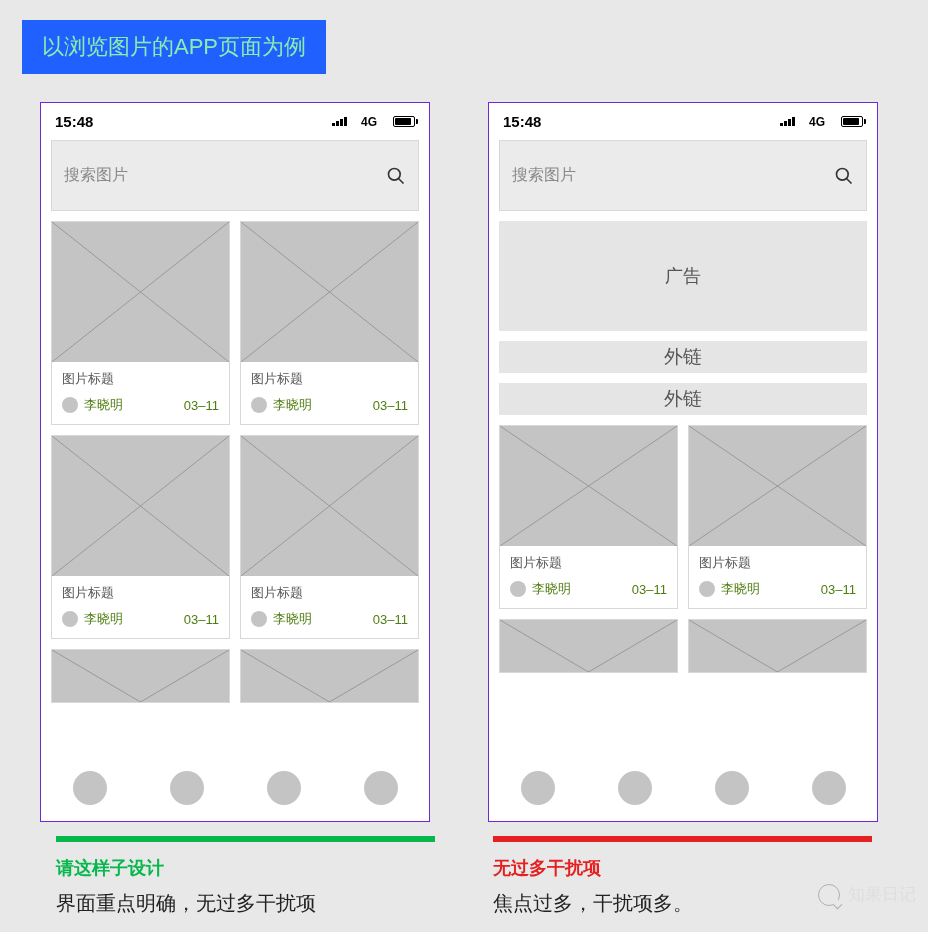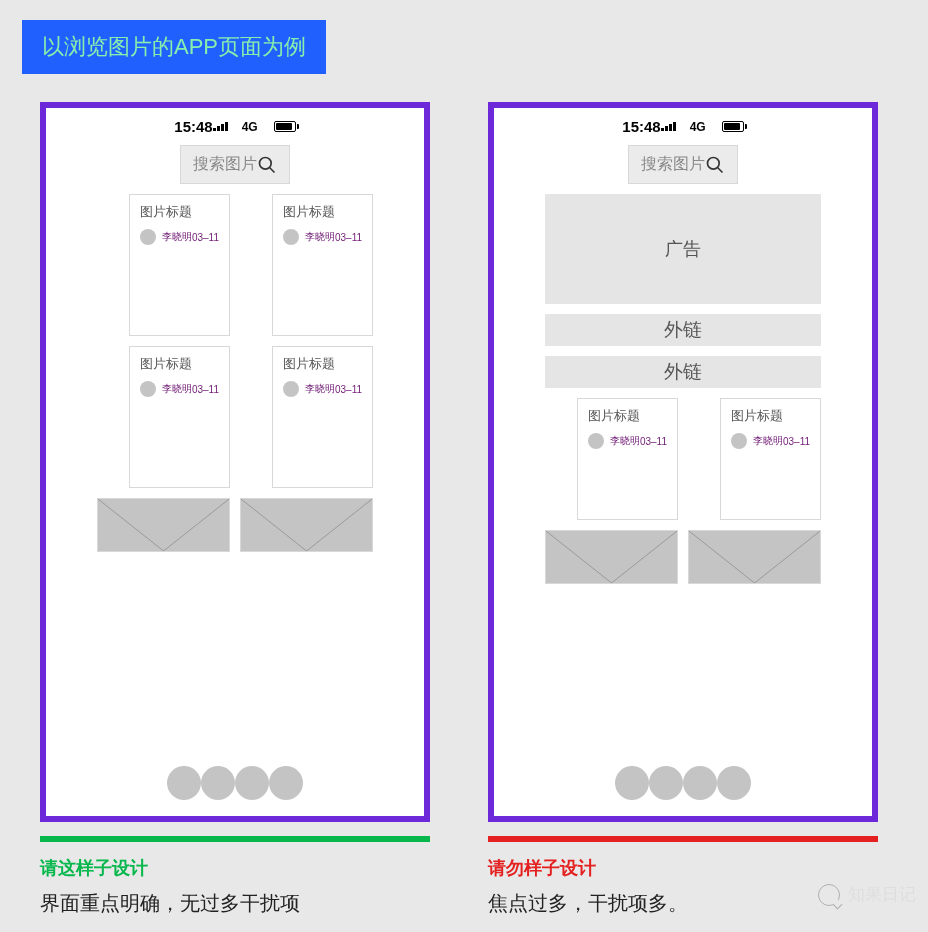--- a/index.html
+++ b/index.html
@@ -20,27 +20,26 @@
   margin: 20px 0 0 22px;
 }
 .phones {
   display: flex;
   gap: 58px;
   padding: 28px 40px 0 40px;
 }
 .phone {
   width: 390px;
   background: #fff;
-  border: 6px solid #6d28d9;
+  border: 1px solid #6d28d9;
   display: flex;
   flex-direction: column;
   height: 720px;
   overflow: hidden;
   position: relative;
-  align-items: center;
 }
 .status-bar {
   display: flex;
   justify-content: space-between;
   align-items: center;
   padding: 10px 14px 6px 14px;
   font-weight: 700;
   font-size: 15px;
 }
 .status-right { display: flex; align-items: center; gap: 14px; font-size: 12px; font-weight: 700; }
@@ -50,38 +49,38 @@
 .battery { width: 22px; height: 11px; border: 1.5px solid #000; border-radius: 2px; position: relative; margin-left: 2px; }
 .battery::after { content:""; position:absolute; right:-4px; top:2px; width:2px; height:5px; background:#000; border-radius:0 1px 1px 0; }
 .battery-fill { position:absolute; left:1px; top:1px; bottom:1px; width: 80%; background:#000; border-radius:1px; }
 .search-bar {
   margin: 4px 10px 10px 10px;
   background: #ebebeb;
   border: 1px solid #d8d8d8;
   display: flex;
   align-items: center;
   justify-content: space-between;
-  padding: 8px 12px;
+  padding: 24px 12px;
 }
 .search-bar .ph { color: #8a8a8a; font-size: 16px; }
 .search-icon svg { width: 20px; height: 20px; display: block; }
 .content { padding: 0 10px; flex: 1; overflow: hidden; }
 .grid { display: grid; grid-template-columns: 1fr 1fr; gap: 10px; }
-.card { border: 1px solid #d8d8d8; background: #fff; display: flex; flex-direction: row; margin-left: 32px; }
+.card { border: 1px solid #d8d8d8; background: #fff; display: flex; flex-direction: column; }
 .thumb {
   height: 140px;
   background: #c4c4c4;
   position: relative;
 }
 .thumb.short { height: 120px; }
 .thumb.bare { height: 54px; }
 .thumb svg { position: absolute; inset: 0; width: 100%; height: 100%; }
 .card-body { padding: 8px 10px 10px 10px; }
 .card-title { font-size: 13px; color: #555; margin-bottom: 8px; }
-.card-meta { display: flex; align-items: center; justify-content: space-between; font-size: 10px; color: #701a75; }
+.card-meta { display: flex; align-items: center; justify-content: space-between; font-size: 13px; color: #4d7c0f; }
 .meta-left { display: flex; align-items: center; gap: 6px; }
 .avatar { width: 16px; height: 16px; border-radius: 50%; background: #c4c4c4; }
 .banner {
   background: #e5e5e5;
   margin-bottom: 10px;
   display: flex;
   align-items: center;
   justify-content: center;
   color: #555;
   font-size: 18px;
@@ -89,21 +88,21 @@
 .banner.big { height: 110px; }
 .banner.sm { height: 32px; font-size: 19px; }
 .tabbar {
   display: flex;
   justify-content: space-around;
   align-items: center;
   padding: 14px 0 16px 0;
   background: #fff;
 }
 .tab-dot { width: 34px; height: 34px; border-radius: 50%; background: #c4c4c4; }
-.captions { display: flex; gap: 58px; padding: 0 40px; margin-top: 14px; }
+.captions { display: flex; gap: 58px; padding: 0 56px; margin-top: 14px; }
 .cap { width: 390px; }
 .cap .ruler { height: 6px; margin-bottom: 14px; }
 .cap.good .ruler { background: #06b84c; }
 .cap.bad .ruler { background: #e42020; }
 .cap h3 { font-size: 18px; font-weight: 700; margin-bottom: 10px; }
 .cap.good h3 { color: #06b84c; }
 .cap.bad h3 { color: #e42020; }
 .cap p { font-size: 20px; color: #222; }
 .overlay-brand {
   position: absolute;
@@ -344,21 +343,21 @@
 </div>
 
 <div class="captions">
   <div class="cap good">
     <div class="ruler"></div>
     <h3>请这样子设计</h3>
     <p>界面重点明确，无过多干扰项</p>
   </div>
   <div class="cap bad">
     <div class="ruler"></div>
-    <h3>请勿样子设计</h3>
+    <h3>无过多干扰项</h3>
     <p>焦点过多，干扰项多。</p>
   </div>
 </div>
 
 <div class="overlay-brand">
   <span class="brand-bubble"></span>
   <span>知果日记</span>
 </div>
 
 

